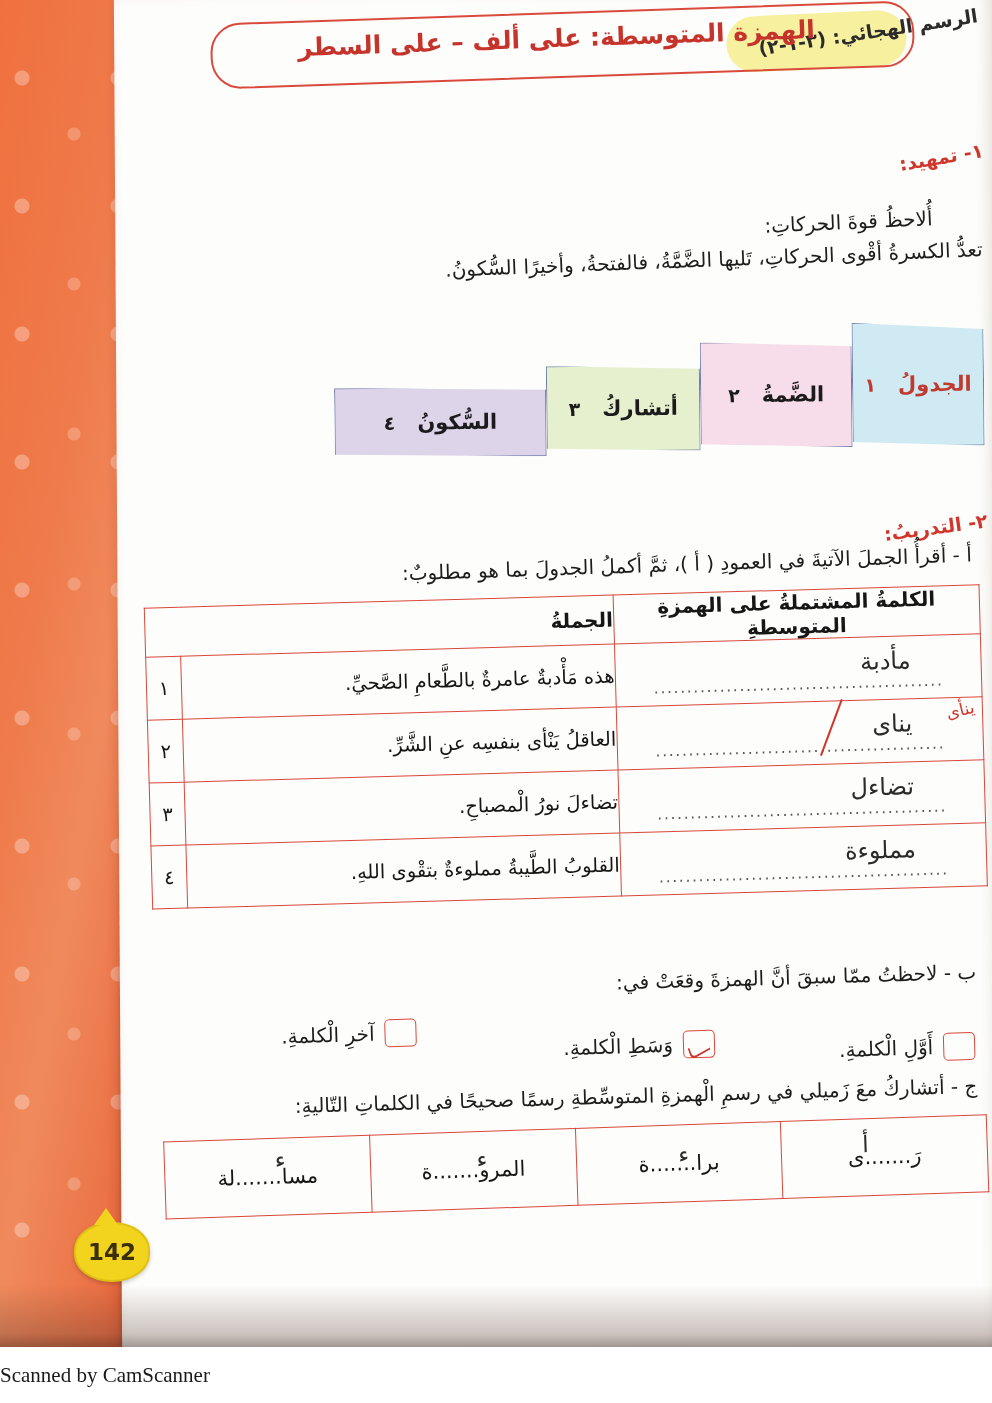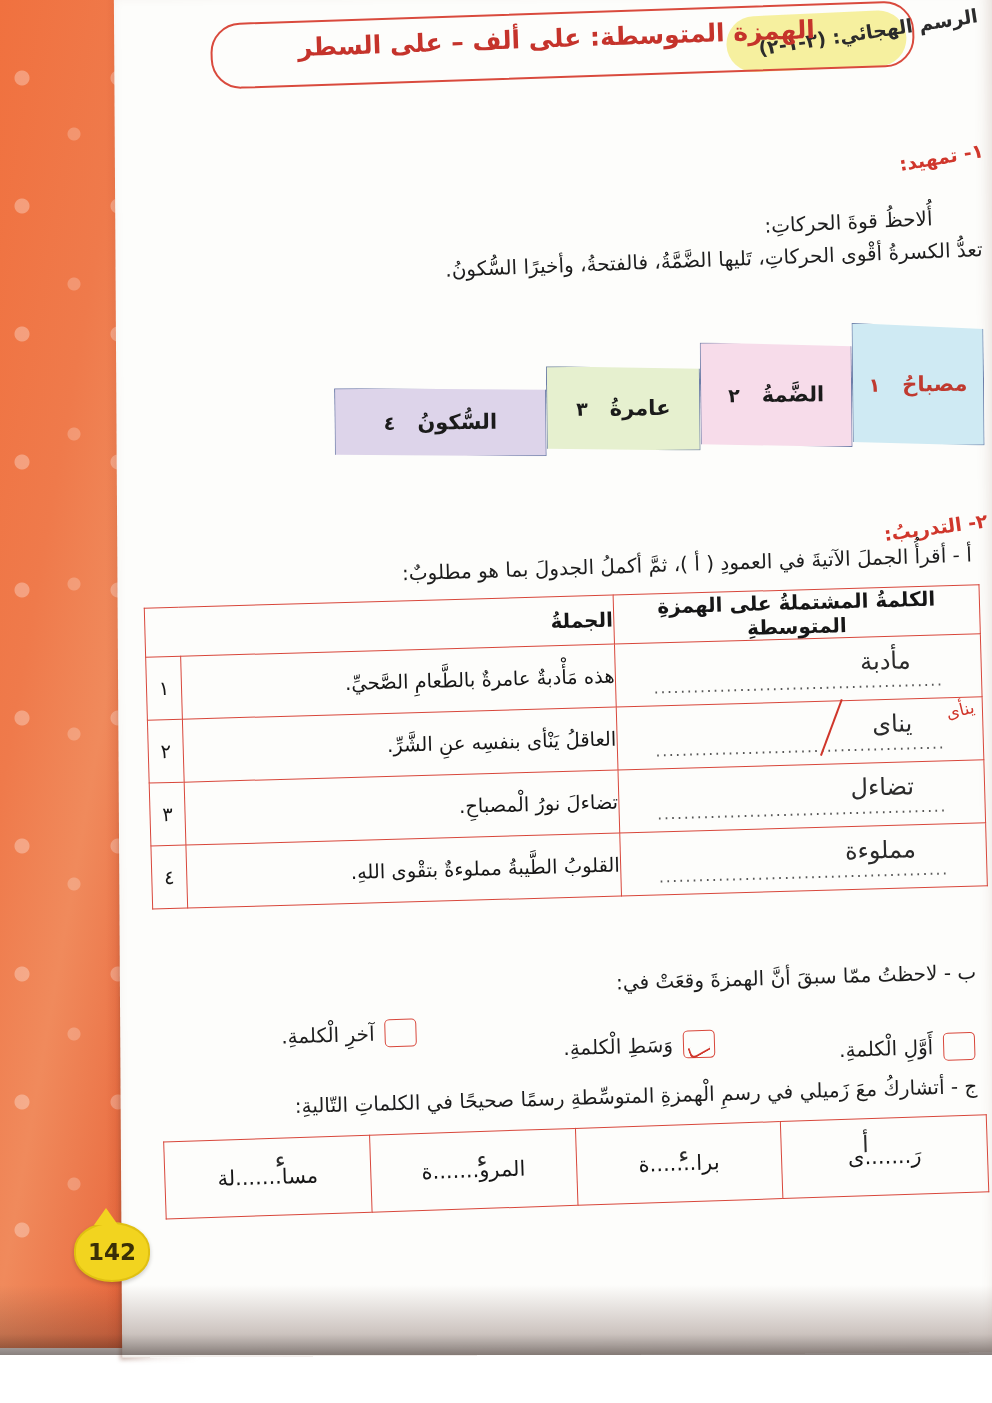--- a/index.html
+++ b/index.html
@@ -407,29 +407,29 @@
       <div class="lesson-tag">الرسم الهجائي: (٣-١-٢)</div>
       <div class="title-text">الهمزة المتوسطة: على ألف – على السطر</div>
     </div>
 
     <div class="sec-head" id="sec-tamheed">١- تمهيد:</div>
     <div class="para" id="p-observe">أُلاحظُ قوةَ الحركاتِ:</div>
     <div class="para" id="p-kasra">تعدُّ الكسرةُ أقْوى الحركاتِ، تَليها الضَّمَّةُ، فالفتحةُ، وأخيرًا السُّكونُ.</div>
 
     <div id="stairs">
       <div class="stair" id="stair-1">
-        <span class="stair-label">مصباحُ</span>
+        <span class="stair-label">الجدولُ</span>
         <span class="num">١</span>
       </div>
       <div class="stair" id="stair-2">
         <span class="stair-label">الضَّمةُ</span>
         <span class="num">٢</span>
       </div>
       <div class="stair" id="stair-3">
-        <span class="stair-label">عامرةُ</span>
+        <span class="stair-label">أتشاركُ</span>
         <span class="num">٣</span>
       </div>
       <div class="stair" id="stair-4">
         <span class="stair-label">السُّكونُ</span>
         <span class="num">٤</span>
       </div>
     </div>
 
     <div class="sec-head" id="sec-tadreeb">٢- التدريبُ:</div>
 
@@ -517,14 +517,17 @@
             <span class="c-hand" style="right:84px; top:8px;">ء</span>
           </td>
         </tr>
       </tbody>
     </table>
 
   </div>
 
   <div id="page-badge">142</div>
 
+  <div id="footer">
+    <div id="footer-text">Scanned by CamScanner</div>
+  </div>
 
 </div>
 
 </body></html>

